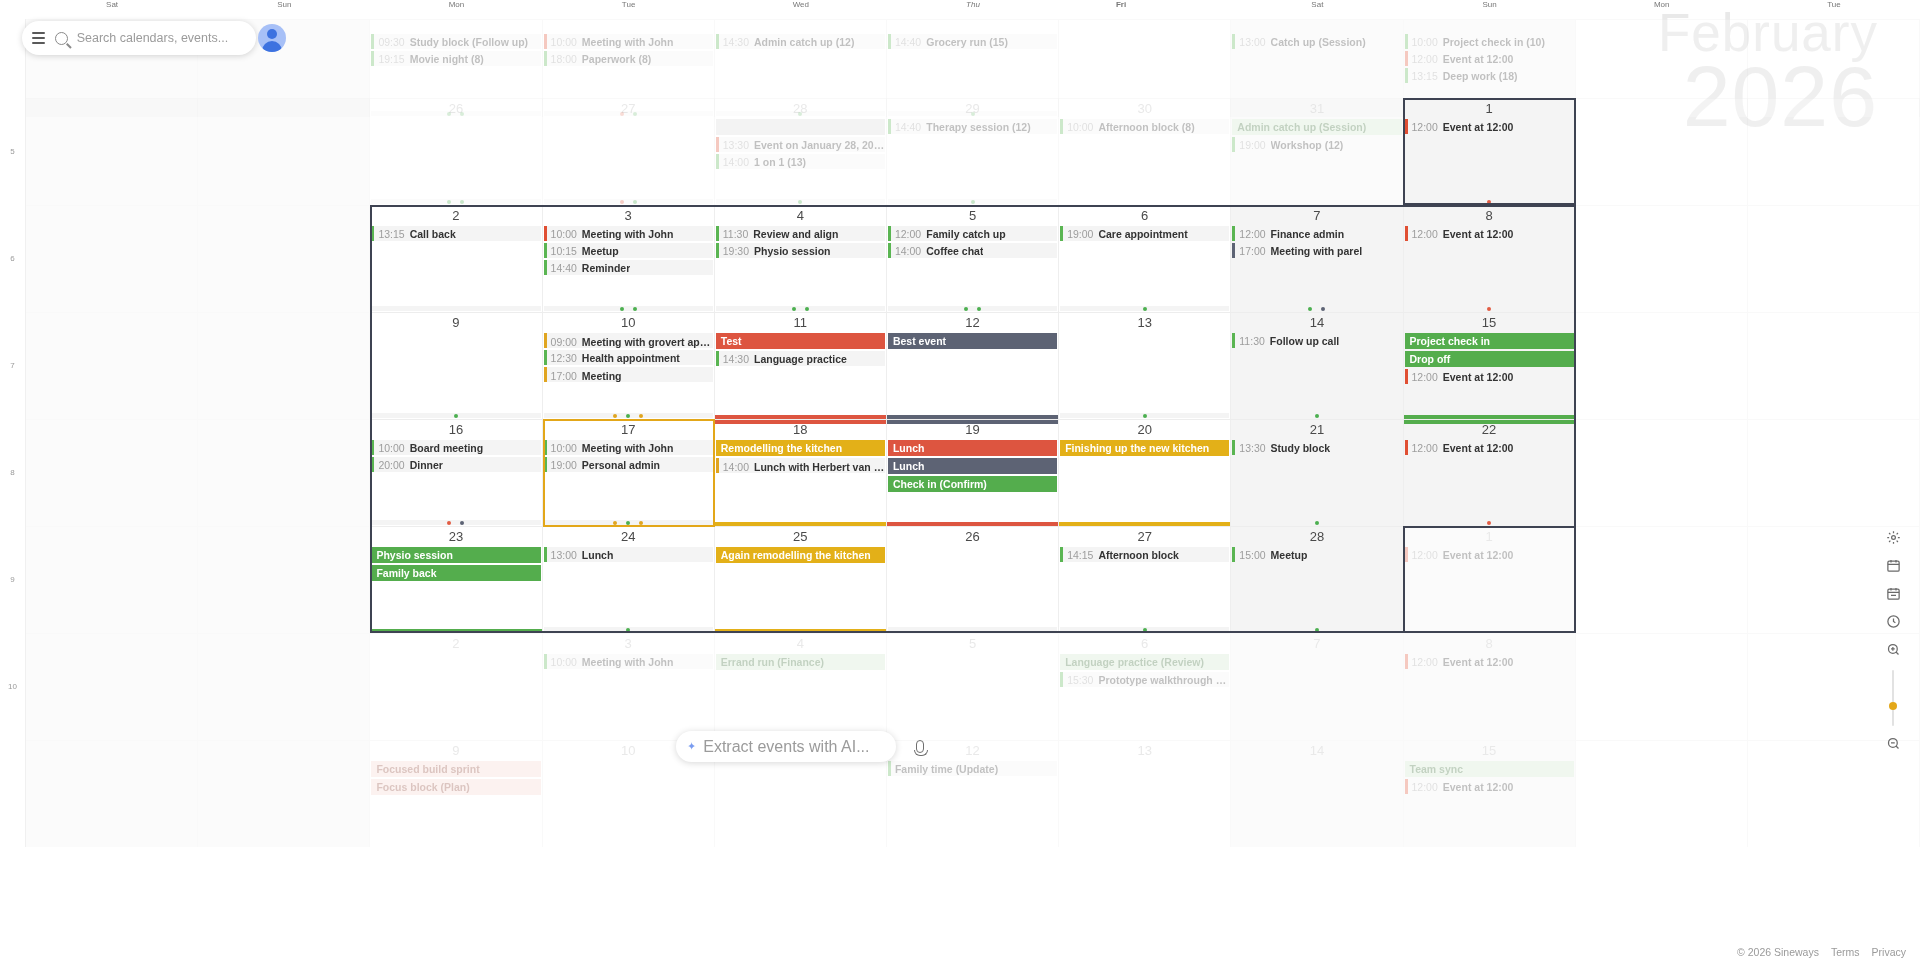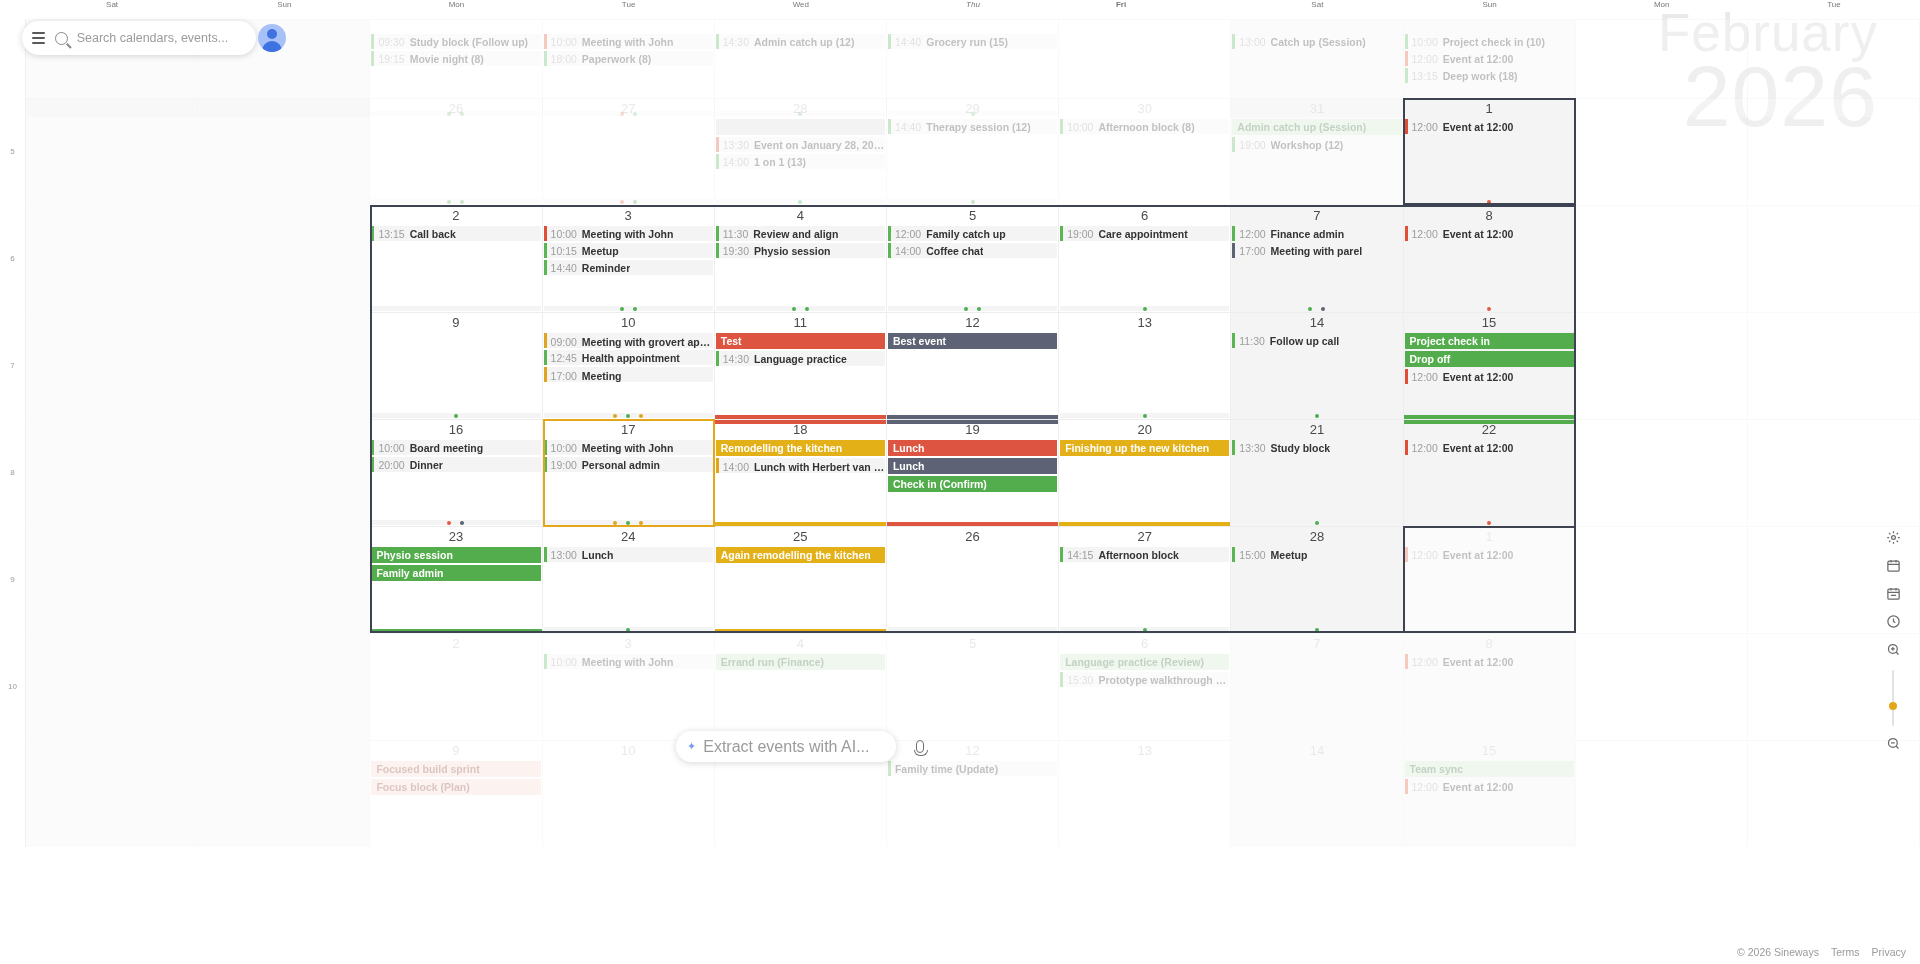--- a/index.html
+++ b/index.html
@@ -498,21 +498,21 @@
             <span class="dot green"></span>
           </div>
         </div>
         <div class="daycell">
           <div class="daynum">10</div>
           <div class="ev amber">
             <span class="t">09:00</span>
             <span class="n">Meeting with grovert app...</span>
           </div>
           <div class="ev green">
-            <span class="t">12:45</span>
+            <span class="t">12:30</span>
             <span class="n">Health appointment</span>
           </div>
           <div class="ev amber">
             <span class="t">17:00</span>
             <span class="n">Meeting</span>
           </div>
           <div class="strip">
             <span class="dot amber"></span>
             <span class="dot green"></span>
             <span class="dot amber"></span>
@@ -659,21 +659,21 @@
         <div class="gutter">9</div>
         <div class="daycell weekend out">
           <div class="daynum"></div>
         </div>
         <div class="daycell weekend out">
           <div class="daynum"></div>
         </div>
         <div class="daycell">
           <div class="daynum">23</div>
           <div class="bar green">Physio session</div>
-          <div class="bar green">Family admin</div>
+          <div class="bar green">Family back</div>
           <div class="underbar green"></div>
         </div>
         <div class="daycell">
           <div class="daynum">24</div>
           <div class="ev green">
             <span class="t">13:00</span>
             <span class="n">Lunch</span>
           </div>
           <div class="strip">
             <span class="dot green"></span>

